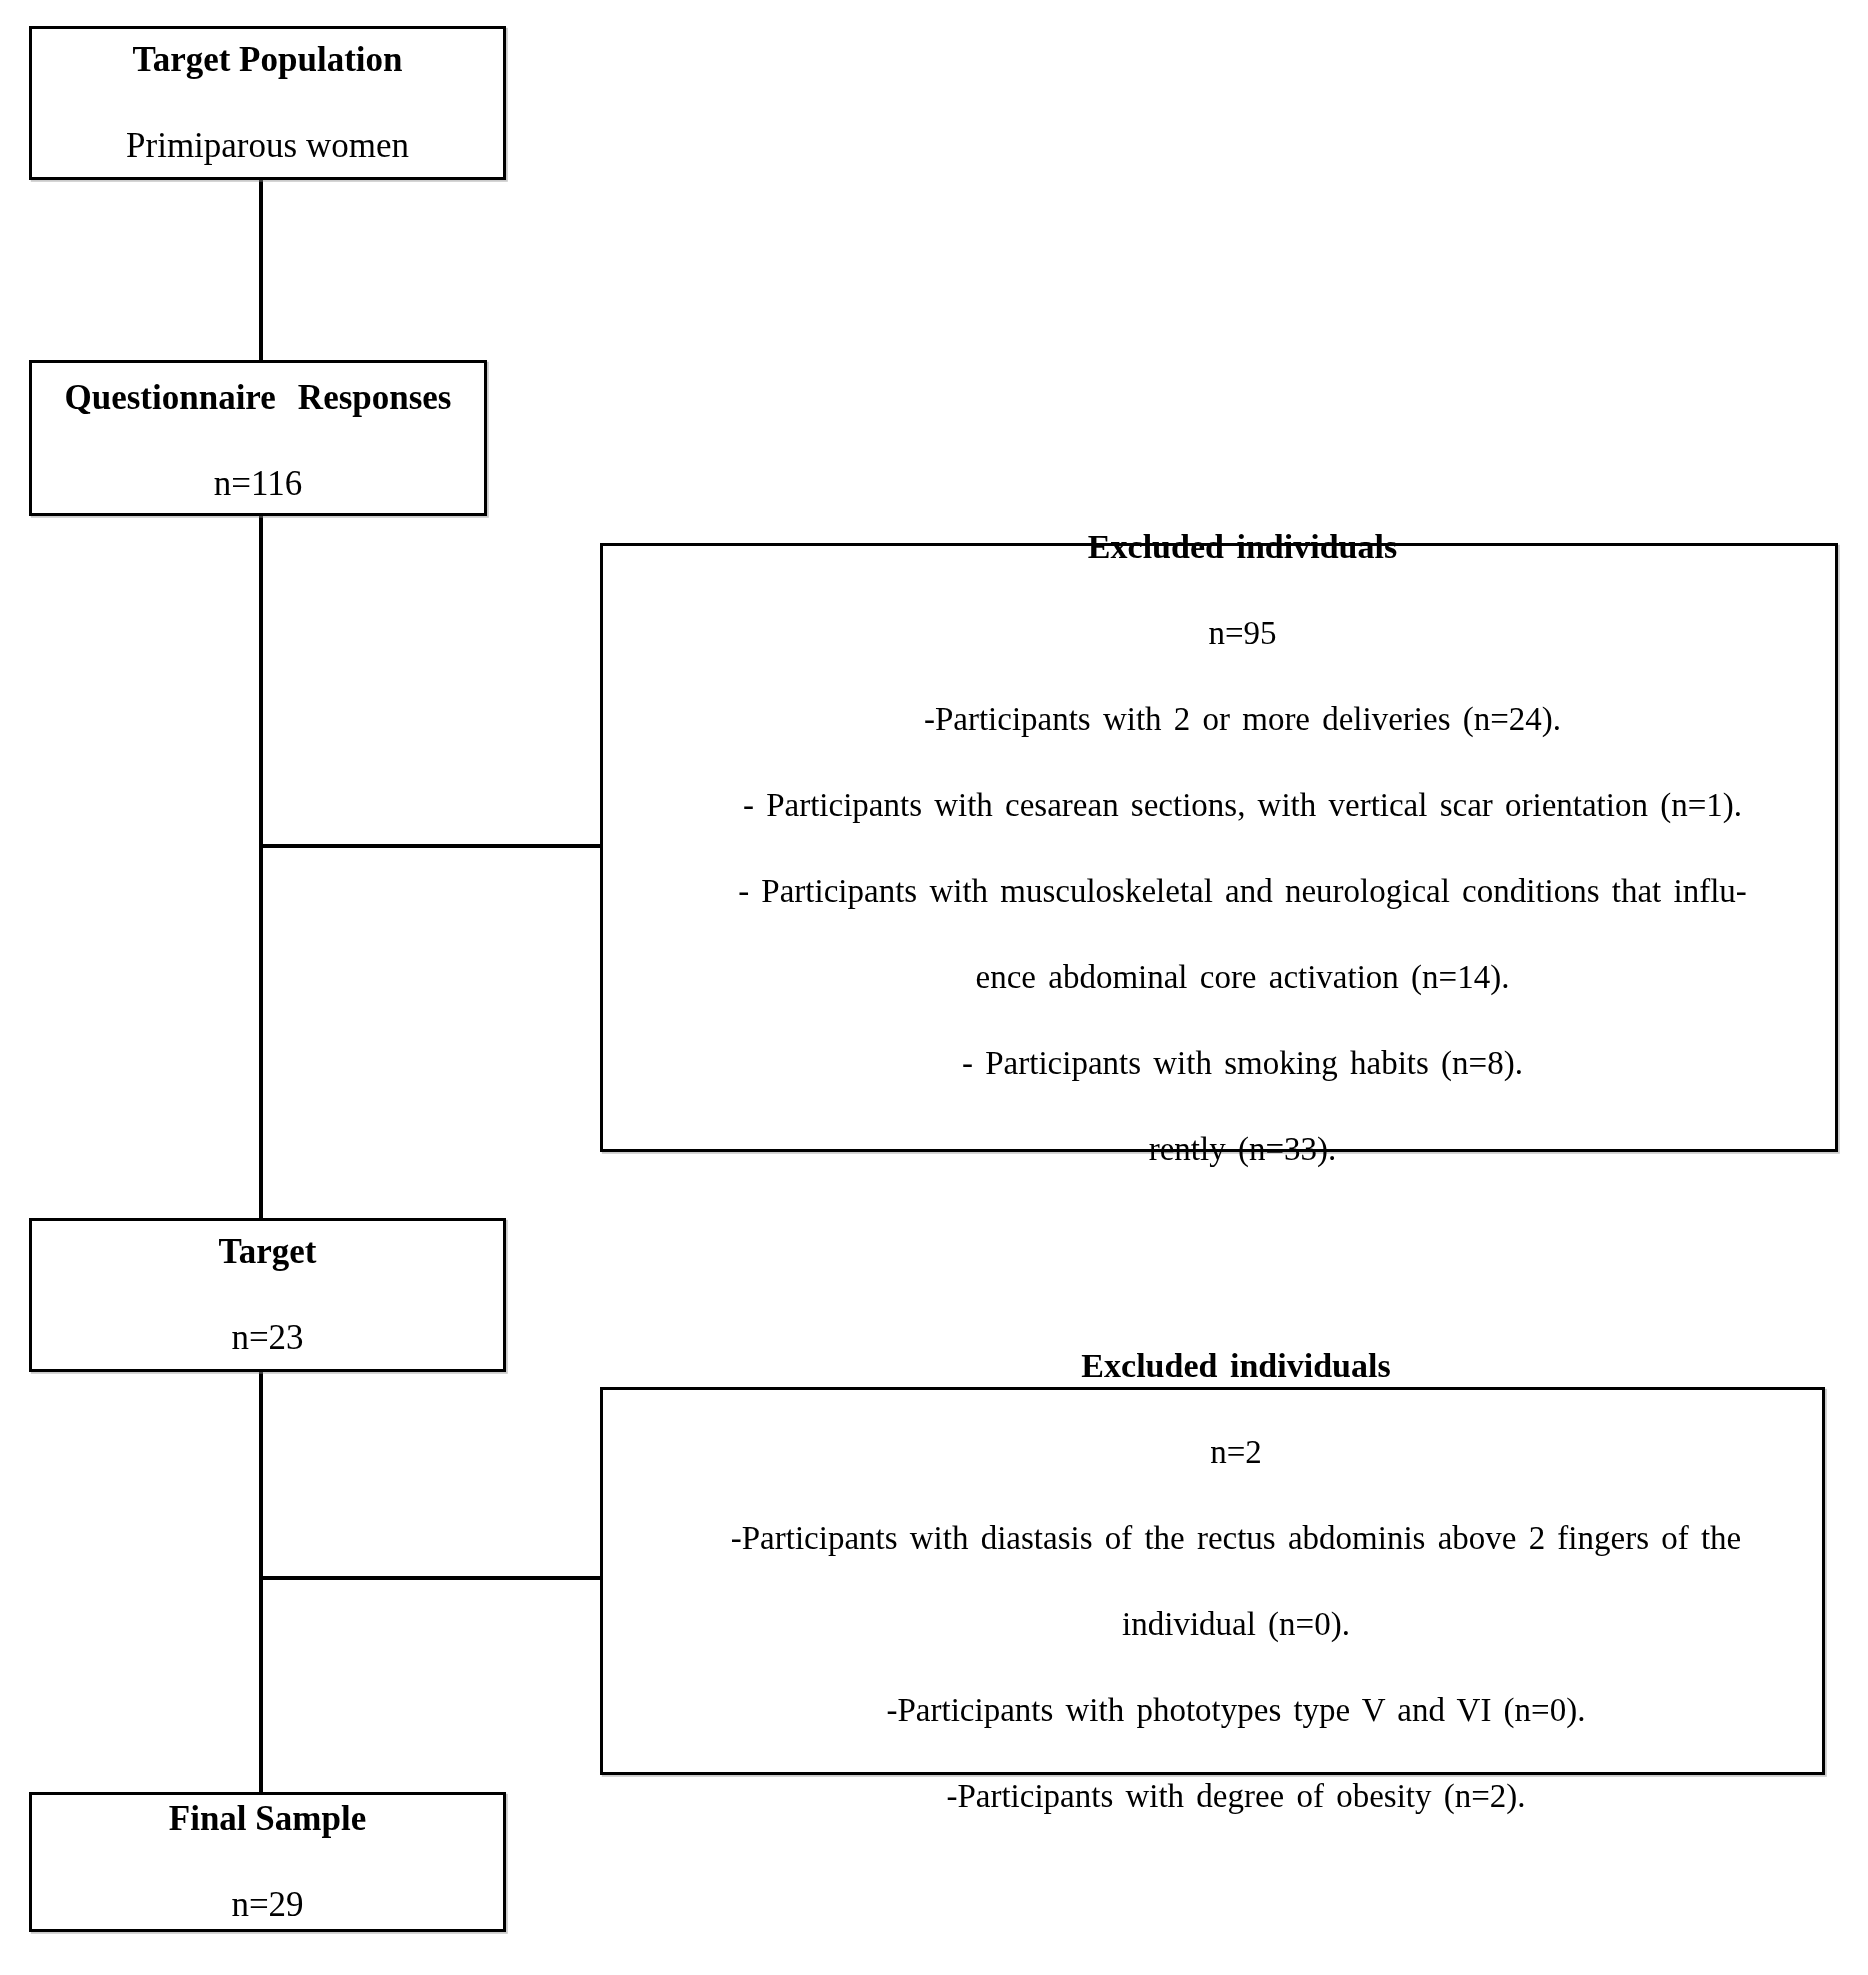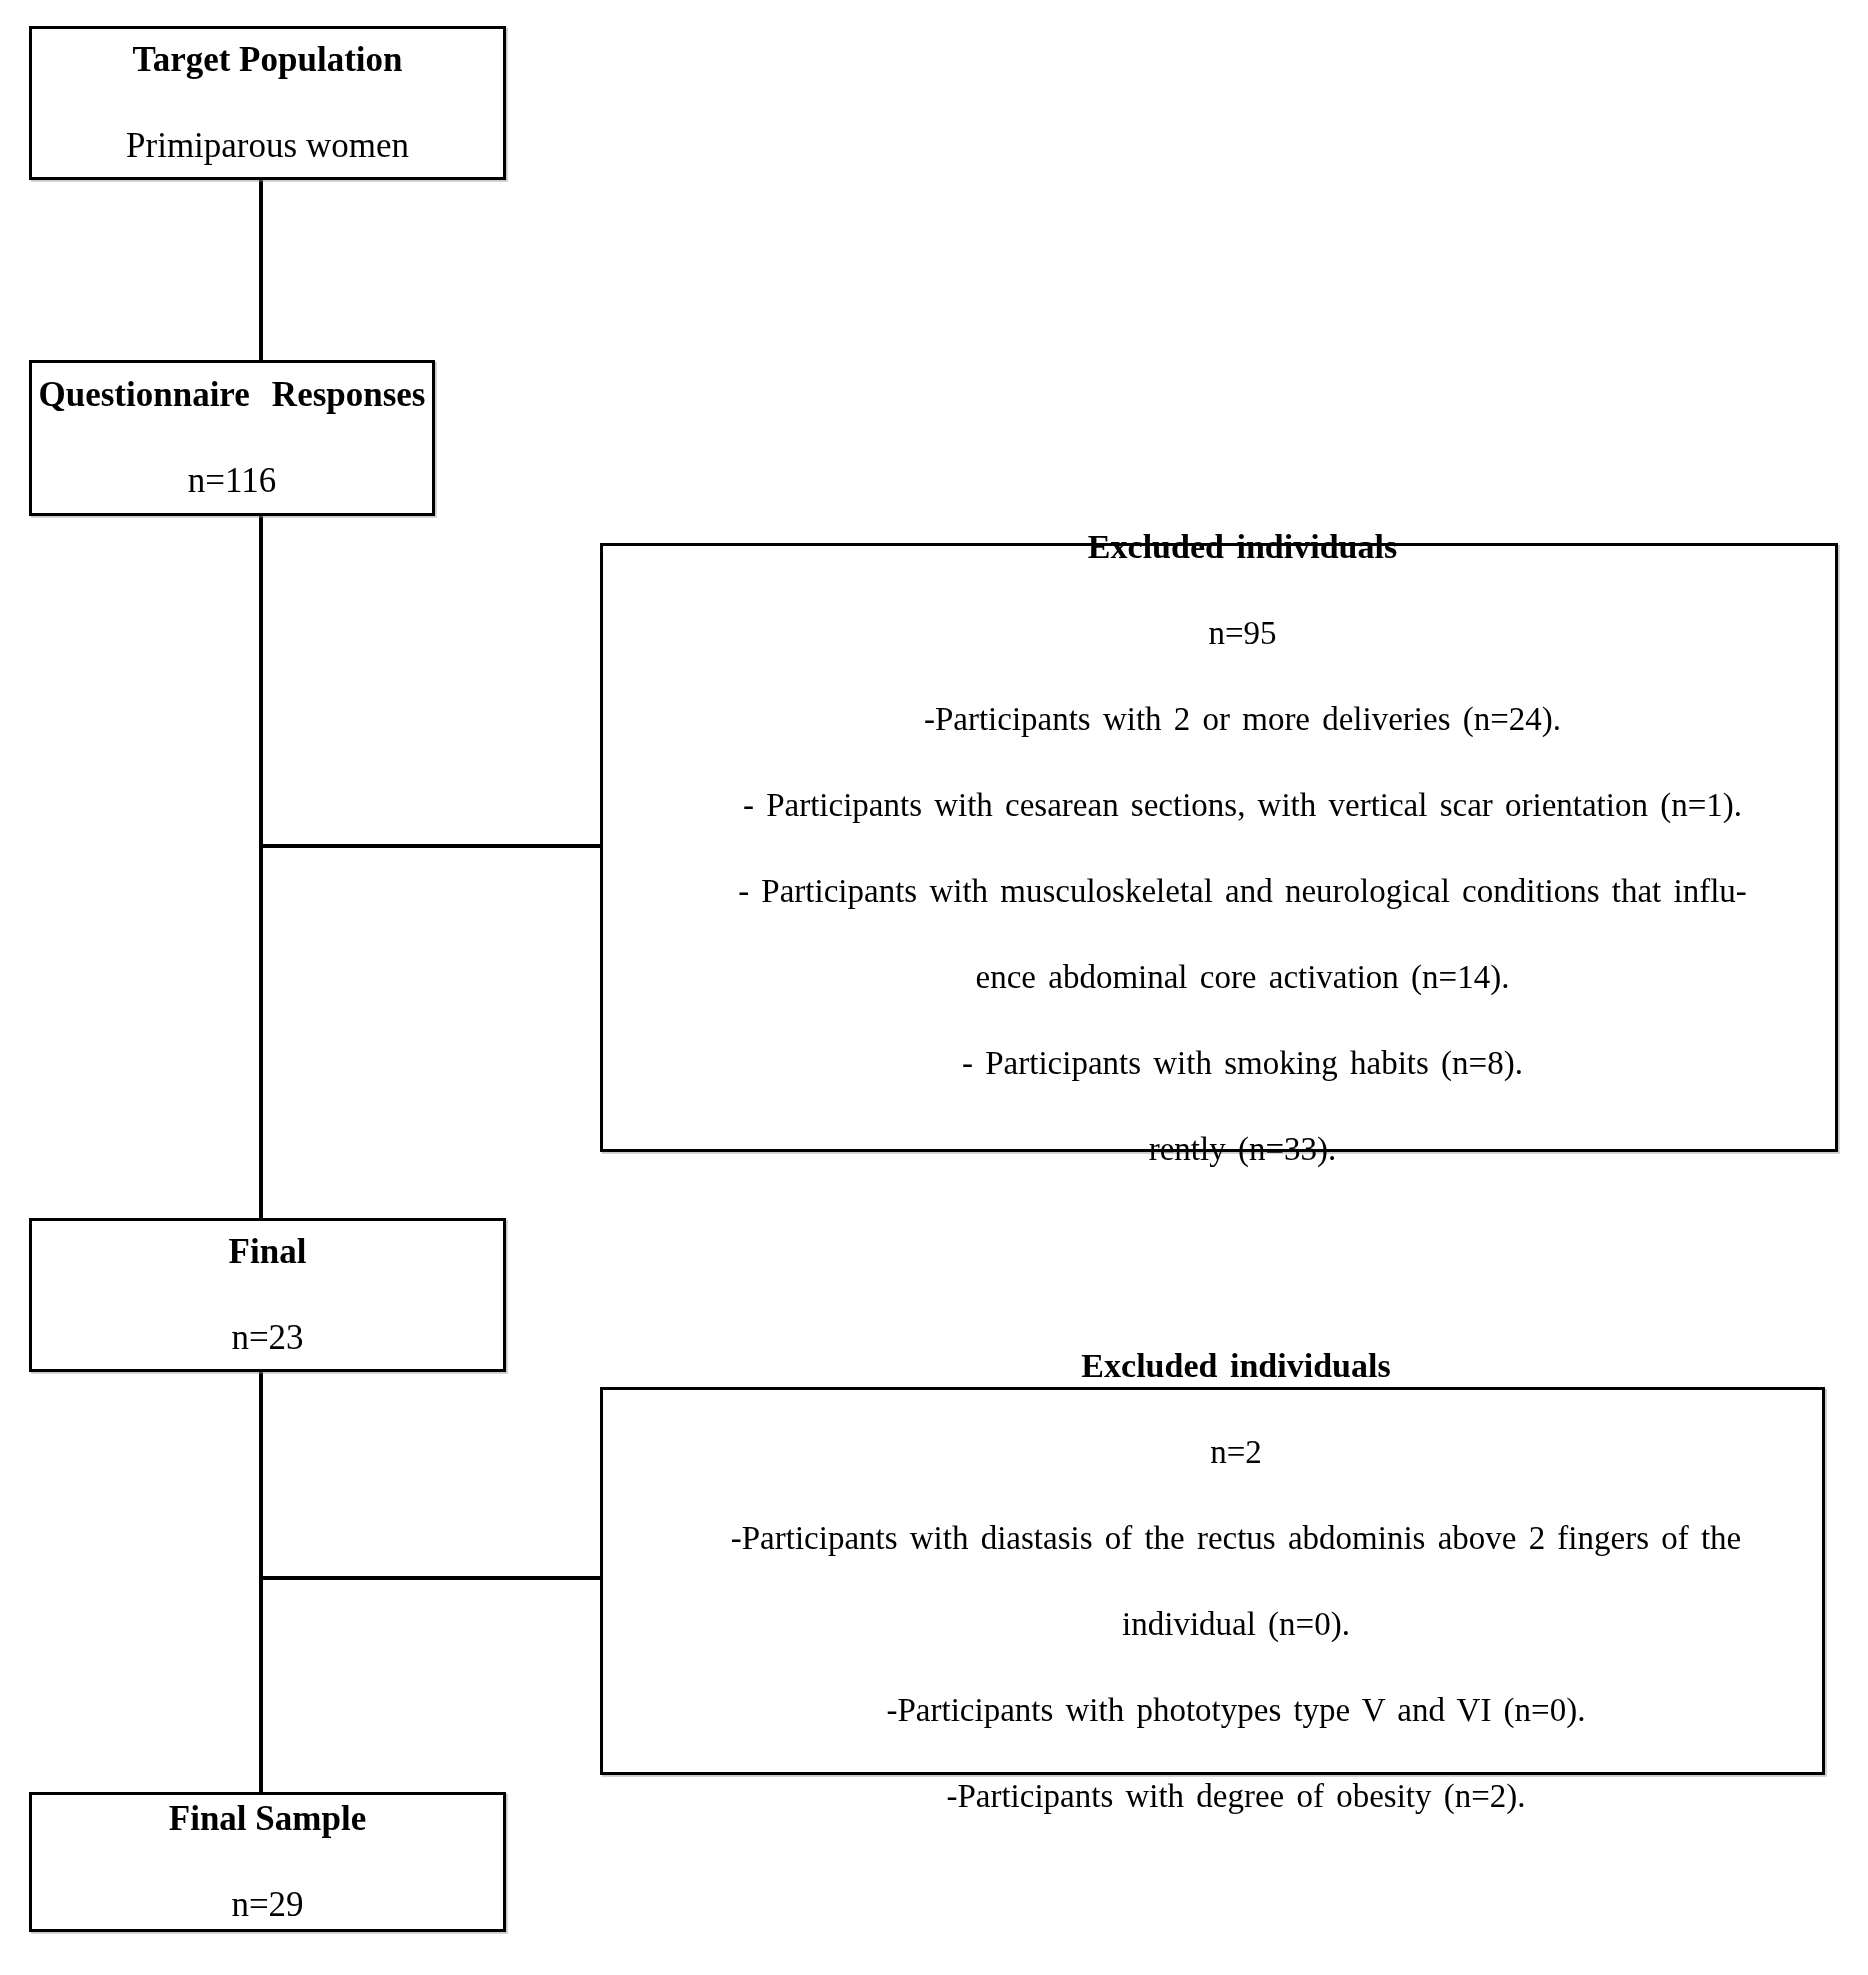--- a/index.html
+++ b/index.html
@@ -51,38 +51,38 @@
   <div class="conn v" style="left:259px; top:516px; height:702px;"></div>
   <div class="conn v" style="left:259px; top:1372px; height:437px;"></div>
   <div class="conn h" style="left:259px; top:844px; width:341px;"></div>
   <div class="conn h" style="left:259px; top:1576px; width:341px;"></div>
 
   <div class="box left-box" style="left:29px; top:26px; width:477px; height:154px;">
     <div class="line title">Target Population</div>
     <div class="line">Primiparous women</div>
   </div>
 
-  <div class="box left-box" style="left:29px; top:360px; width:406px; height:156px;">
+  <div class="box left-box" style="left:29px; top:360px; width:458px; height:156px;justify-content:flex-end;">
     <div class="line title ws">Questionnaire Responses</div>
     <div class="line">n=116</div>
   </div>
 
   <div class="box excl-box" style="left:600px; top:543px; width:1238px; height:609px;">
     <div class="line title ws">Excluded individuals</div>
     <div class="line">n=95</div>
     <div class="line">-Participants with 2 or more deliveries (n=24).</div>
     <div class="line">- Participants with cesarean sections, with vertical scar orientation (n=1).</div>
     <div class="line">- Participants with musculoskeletal and neurological conditions that influ-</div>
     <div class="line">ence abdominal core activation (n=14).</div>
     <div class="line">- Participants with smoking habits (n=8).</div>
     <div class="line">rently (n=33).</div>
   </div>
 
   <div class="box left-box" style="left:29px; top:1218px; width:477px; height:154px;">
-    <div class="line title">Final</div>
+    <div class="line title">Target</div>
     <div class="line">n=23</div>
   </div>
 
   <div class="box excl-box" style="left:600px; top:1387px; width:1225px; height:388px;">
     <div class="line title ws">Excluded individuals</div>
     <div class="line">n=2</div>
     <div class="line">-Participants with diastasis of the rectus abdominis above 2 fingers of the</div>
     <div class="line">individual (n=0).</div>
     <div class="line">-Participants with phototypes type V and VI (n=0).</div>
     <div class="line">-Participants with degree of obesity (n=2).</div>

